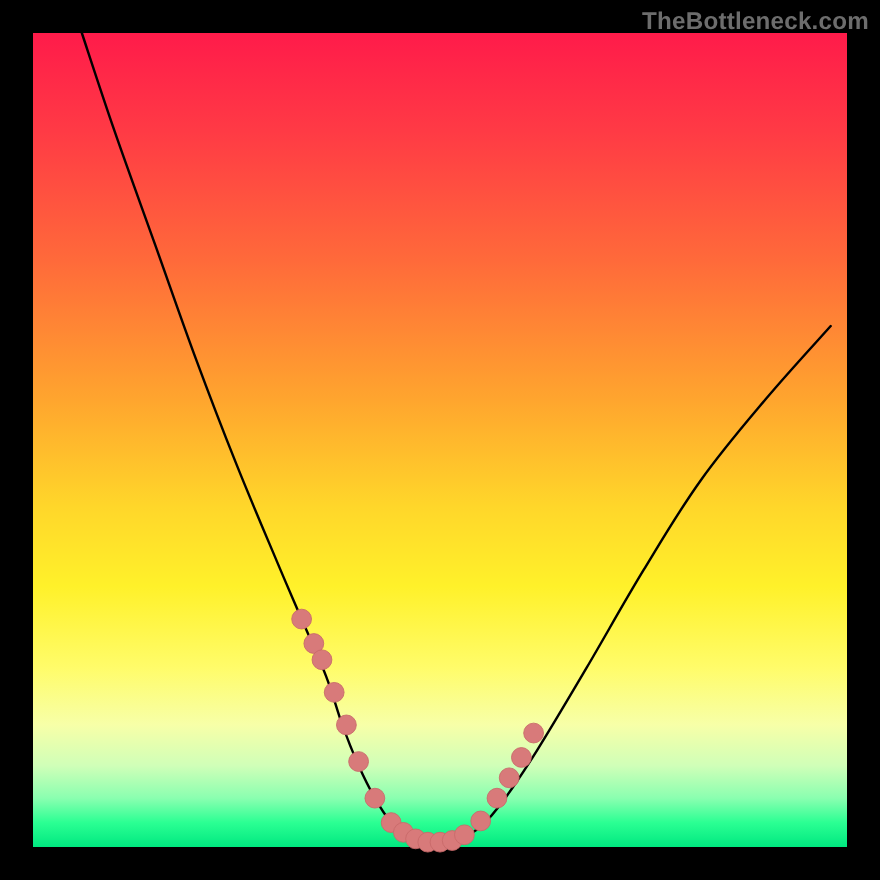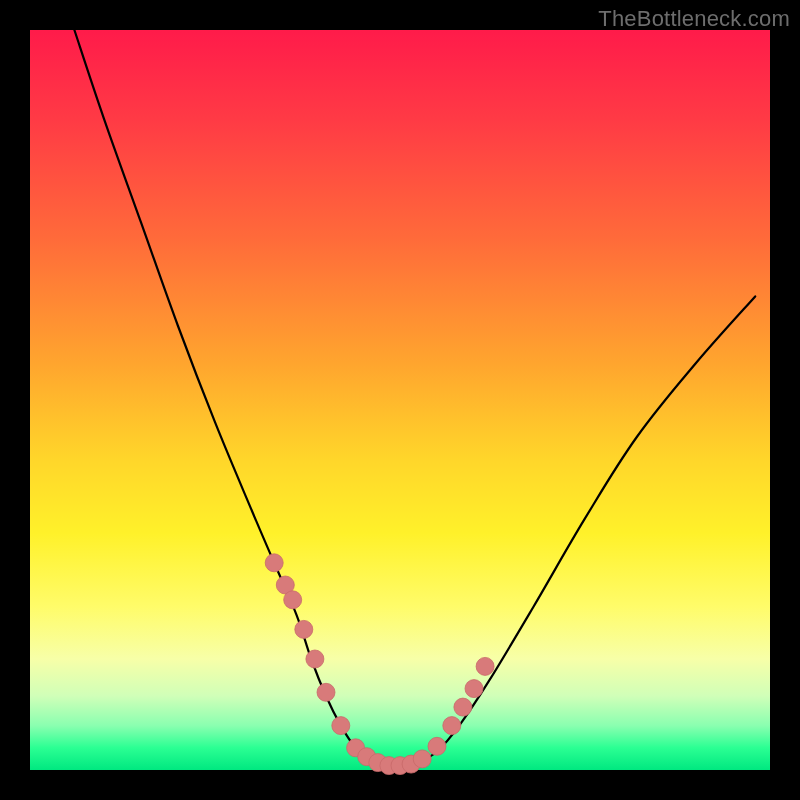--- a/index.html
+++ b/index.html
@@ -25,21 +25,21 @@
       #2bff93 97%,
       #00e880 100%
     );
   }
   .watermark {
     position: absolute;
     top: 6px;
     right: 10px;
     font-family: Arial, Helvetica, sans-serif;
     font-size: 22px;
-    font-weight: 400;
+    font-weight: 700;
     color: #6d6d6d;
     letter-spacing: 0.2px;
     z-index: 10;
   }
   svg.plot {
     position: absolute;
     left: 0; top: 0;
     width: 740px; height: 740px;
     overflow: visible;
   }

